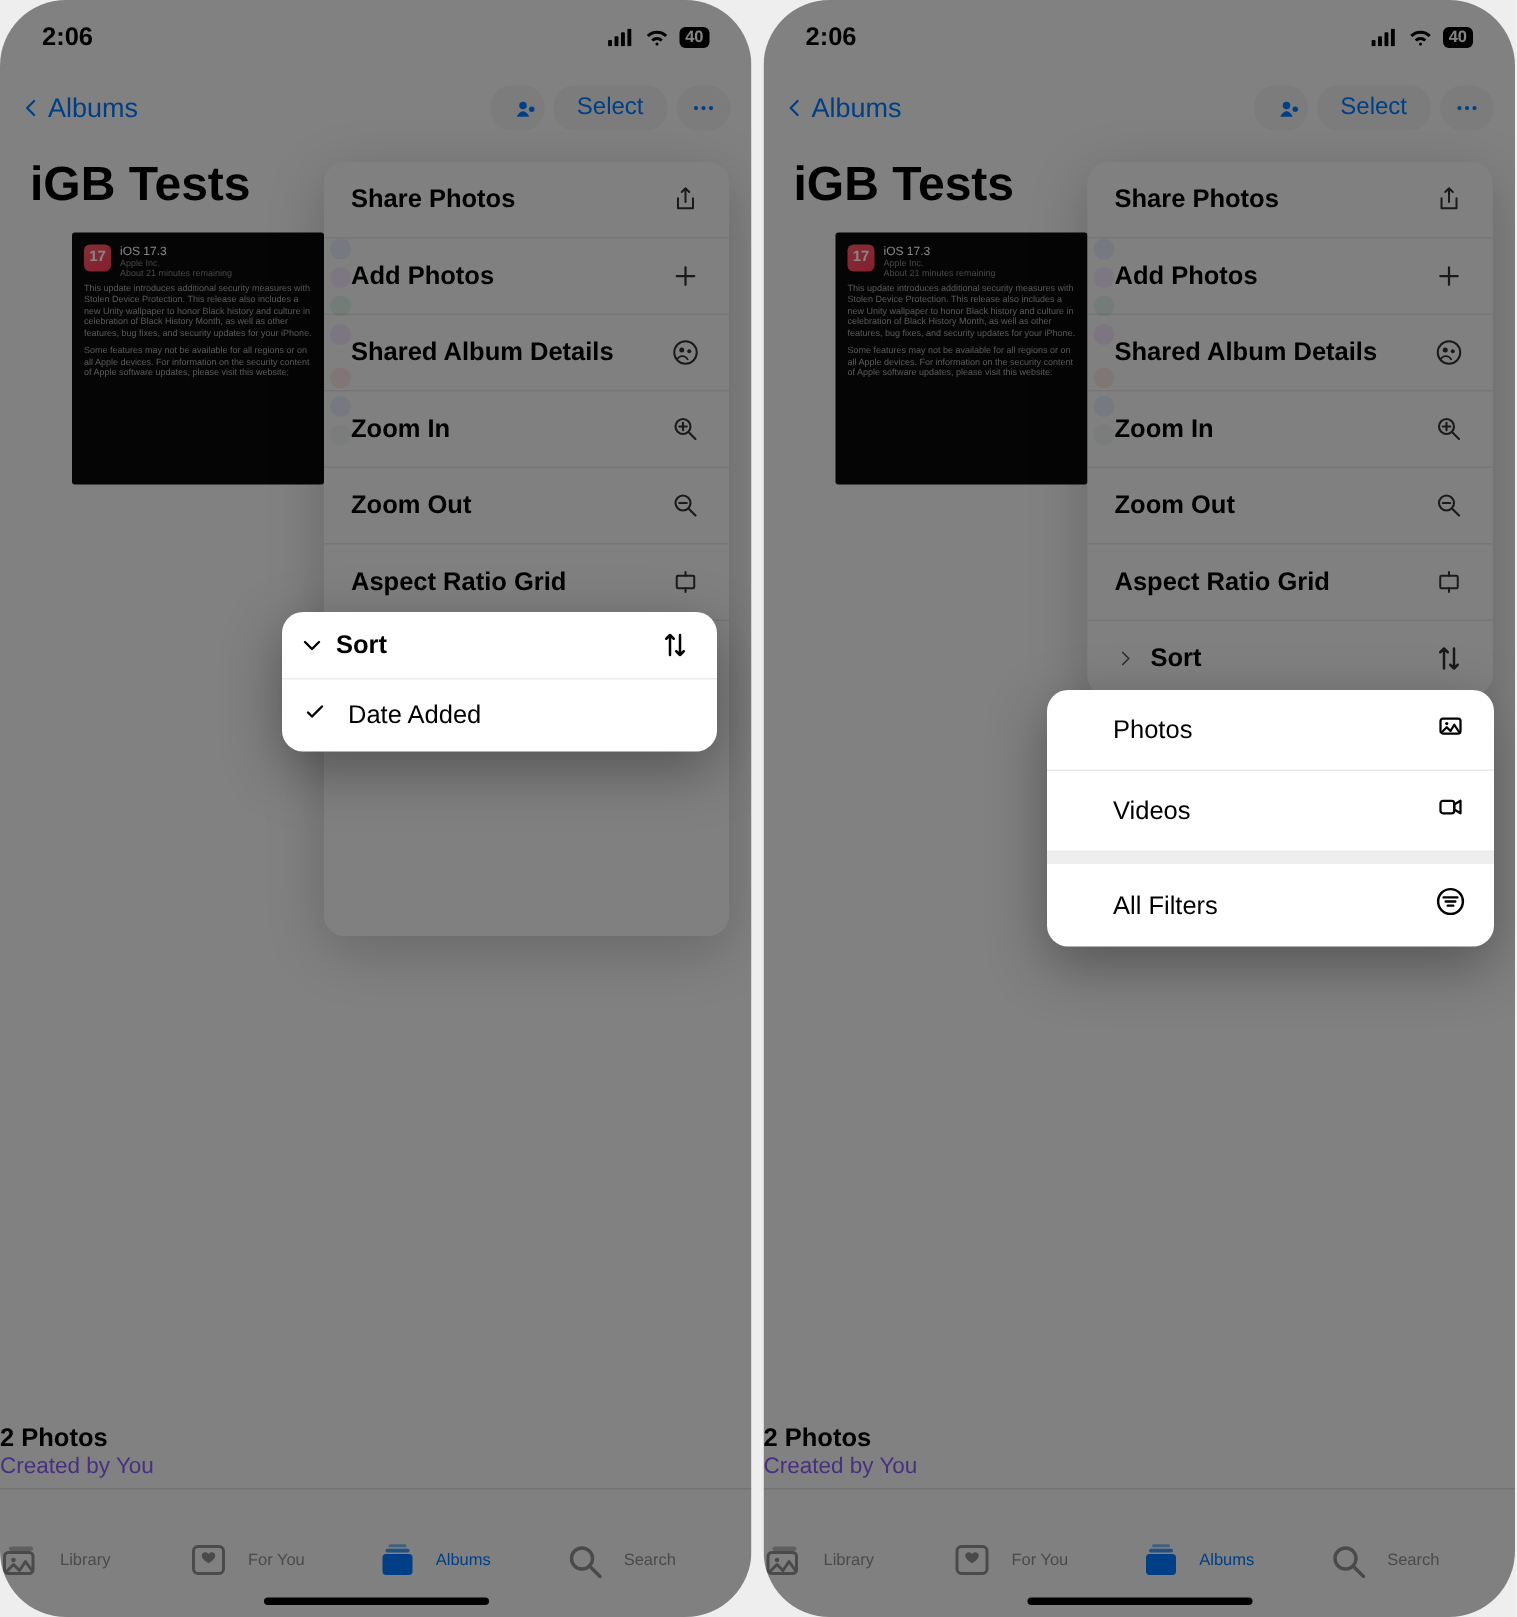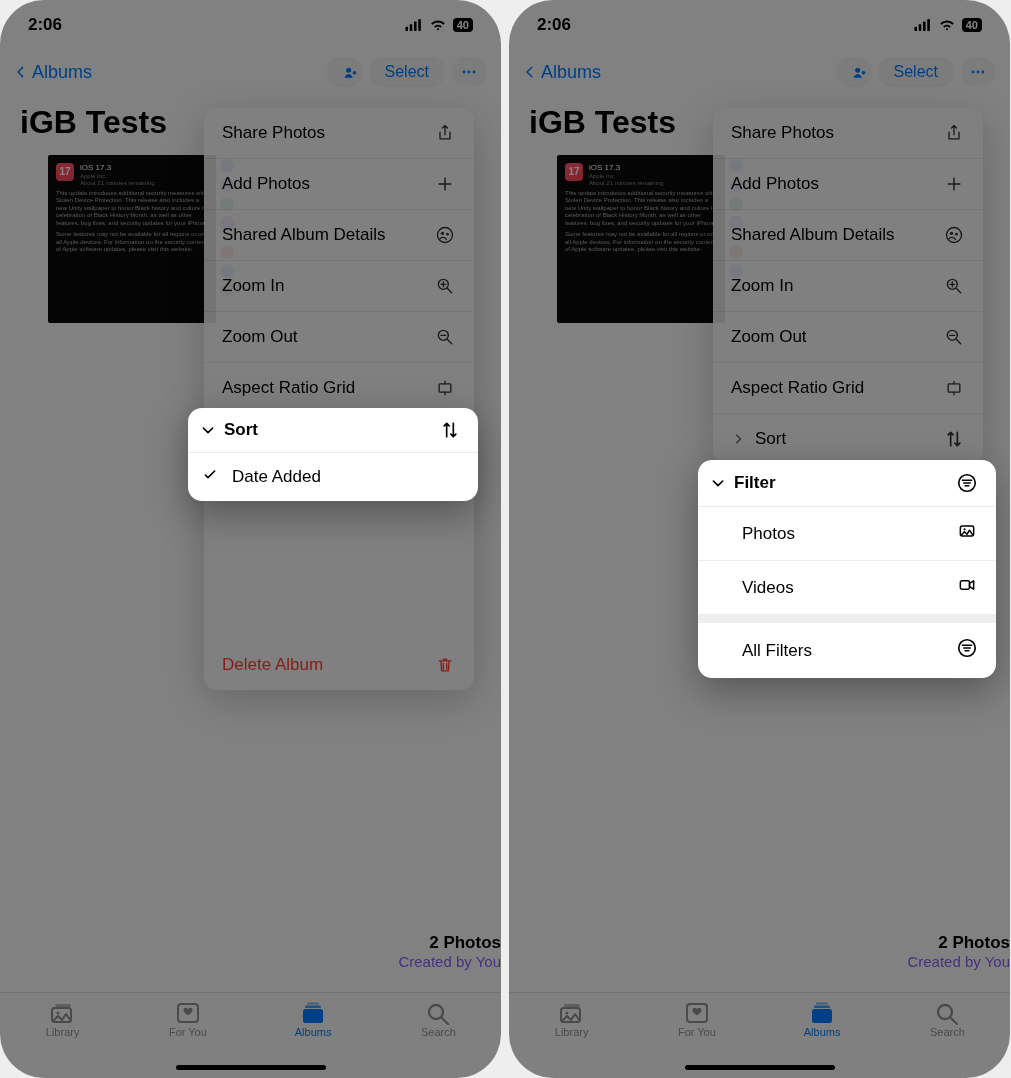--- a/index.html
+++ b/index.html
@@ -30,48 +30,48 @@
 .photo-thumb { width: 168px; height: 168px; background: #0a0a0a; border-radius: 2px; padding: 8px; color: #b8b8b8; font-size: 7px; line-height: 1.2; overflow: hidden; position: relative; margin-left: 44px; }
 .thumb-header { display: flex; gap: 6px; margin-bottom: 3px; }
 .thumb-appicon { width: 18px; height: 18px; background: linear-gradient(145deg, #ff5b67, #ff3b5a); border-radius: 4px; display: flex; align-items: center; justify-content: center; color: #fff; font-size: 10px; font-weight: bold; }
 .thumb-title { color: #fff; font-size: 8px; font-weight: 400; }
 .thumb-sub { color: #888; font-size: 6px; }
 .thumb-body { color: #aaa; font-size: 6px; line-height: 1.25; }
 .dot-col { width: 18px; display: flex; flex-direction: column; gap: 5px; padding-top: 4px; }
 .dot-col .dot { width: 14px; height: 14px; border-radius: 50%; display: flex; align-items: center; justify-content: center; color: #fff; font-size: 8px; }
 
 
-.context-menu { position: absolute; right: 27px; top: 108px; width: 270px; background: rgba(245,245,245,0.9); border-radius: 14px; box-shadow: 0 10px 40px rgba(0,0,0,0.2); overflow: hidden; z-index: 3; }
+.context-menu { position: absolute; right: 15px; top: 108px; width: 270px; background: rgba(245,245,245,0.9); border-radius: 14px; box-shadow: 0 10px 40px rgba(0,0,0,0.2); overflow: hidden; z-index: 3; font-weight: bold; }
 .cm-item { display: flex; align-items: center; justify-content: space-between; padding: 14px 18px; border-bottom: 1px solid rgba(0,0,0,0.08); font-size: 17px; color: #000; }
 .cm-item.last { border-bottom: none; }
 .cm-item.destructive { color: #ff3b30; margin-top: 16px; background: rgba(245,245,245,0.9); }
 .cm-icon { width: 22px; height: 22px; display: flex; align-items: center; justify-content: center; color: #333; }
 .cm-item .arrow-left { width: 14px; display: flex; justify-content: center; color: #555; }
 .context-menu.lower { top: 108px; }
 
 
 .popup { position: absolute; z-index: 20; background: #fff; border-radius: 14px; box-shadow: 0 12px 38px rgba(0,0,0,0.35); overflow: hidden; }
 .popup-l { left: 188px; top: 408px; width: 290px; }
 .popup-r { right: 14px; top: 460px; width: 298px; }
 .popup-header { display: flex; align-items: center; justify-content: space-between; padding: 12px 18px 12px 12px; border-bottom: 1px solid rgba(0,0,0,0.08); }
 .popup-header-left { display: flex; align-items: center; gap: 8px; font-size: 17px; font-weight: 600; }
 .popup-item { display: flex; align-items: center; padding: 14px 18px 14px 44px; border-bottom: 1px solid rgba(0,0,0,0.08); font-size: 17px; position: relative; }
 .popup-item:last-child { border-bottom: none; text-align: center; }
 .popup-item .check { position: absolute; left: 14px; }
 .popup-item .right-icon { margin-left: auto; }
 .popup-gap { height: 8px; background: #eee; }
 
 
-.footer-summary { position: absolute; bottom: 108px; left: 0; right: 0; text-align: right; }
+.footer-summary { position: absolute; bottom: 92px; left: 0; right: 0; text-align: left; }
 .footer-summary .count { font-size: 17px; font-weight: 600; }
 .footer-summary .sub { font-size: 15px; color: #8b5cf6; }
 
 
 .tabbar { position: absolute; bottom: 0; left: 0; right: 0; height: 86px; background: rgba(245,245,245,0.95); display: flex; border-top: 1px solid rgba(0,0,0,0.1); }
-.tab { flex: 1; display: flex; flex-direction: column; align-items: center; justify-content: flex-start; padding-top: 8px; gap: 1px; color: #8e8e93; font-size: 11px; }
+.tab { flex: 1; display: flex; flex-direction: row; align-items: center; justify-content: flex-start; padding-top: 8px; gap: 12px; color: #8e8e93; font-size: 11px; }
 .tab.active { color: #007aff; }
 .tab svg { width: 28px; height: 24px; }
 .home-indicator { position: absolute; bottom: 8px; left: 50%; transform: translateX(-50%); width: 150px; height: 5px; background: #000; border-radius: 3px; z-index: 30; }
 </style>
 </head>
 <body>
 
 <svg width="0" height="0" style="position:absolute">
   <symbol id="i-chevron-left" viewBox="0 0 24 24">
       <path d="M15 4l-8 8 8 8" fill="none" stroke="currentColor" stroke-width="2.6" stroke-linecap="round" stroke-linejoin="round"></path>
@@ -280,28 +280,20 @@
         </div>
     <div class="cm-item">
           <span>Aspect Ratio Grid</span>
           <span class="cm-icon">
             <svg width="20" height="20">
               <use href="#i-aspect-grid"></use>
             </svg>
           </span>
         </div>
     <div style="height:210px"></div>
-    <div class="cm-item destructive last">
-          <span>Delete Album</span>
-          <span class="cm-icon" style="color:#ff3b30">
-            <svg width="20" height="20">
-              <use href="#i-trash"></use>
-            </svg>
-          </span>
-        </div>
   </div>
 
   <div class="dim-overlay"></div>
 
   <div class="popup popup-l">
     <div class="popup-header">
       <div class="popup-header-left">
         <svg width="16" height="16">
               <use href="#i-chevron-down"></use>
             </svg>
@@ -482,31 +474,20 @@
             <svg width="20" height="20">
               <use href="#i-sort-arrows"></use>
             </svg>
           </span>
     </div>
   </div>
 
   <div class="dim-overlay"></div>
 
   <div class="popup popup-r">
-    <div class="popup-header">
-      <div class="popup-header-left">
-        <svg width="16" height="16">
-              <use href="#i-chevron-down"></use>
-            </svg>
-        <span>Filter</span>
-      </div>
-      <svg width="22" height="22">
-            <use href="#i-filter-lines"></use>
-          </svg>
-    </div>
     <div class="popup-item">
       <span>Photos</span>
       <span class="right-icon"><svg width="22" height="20">
               <use href="#i-photo"></use>
             </svg></span>
     </div>
     <div class="popup-item">
       <span>Videos</span>
       <span class="right-icon"><svg width="22" height="20">
               <use href="#i-video"></use>

